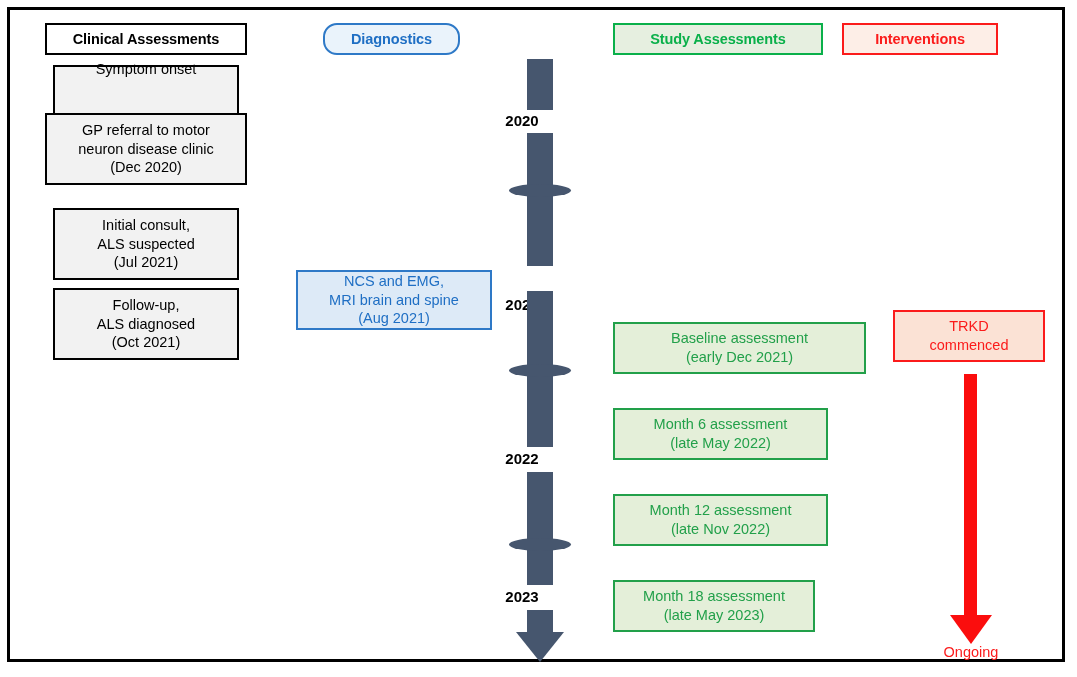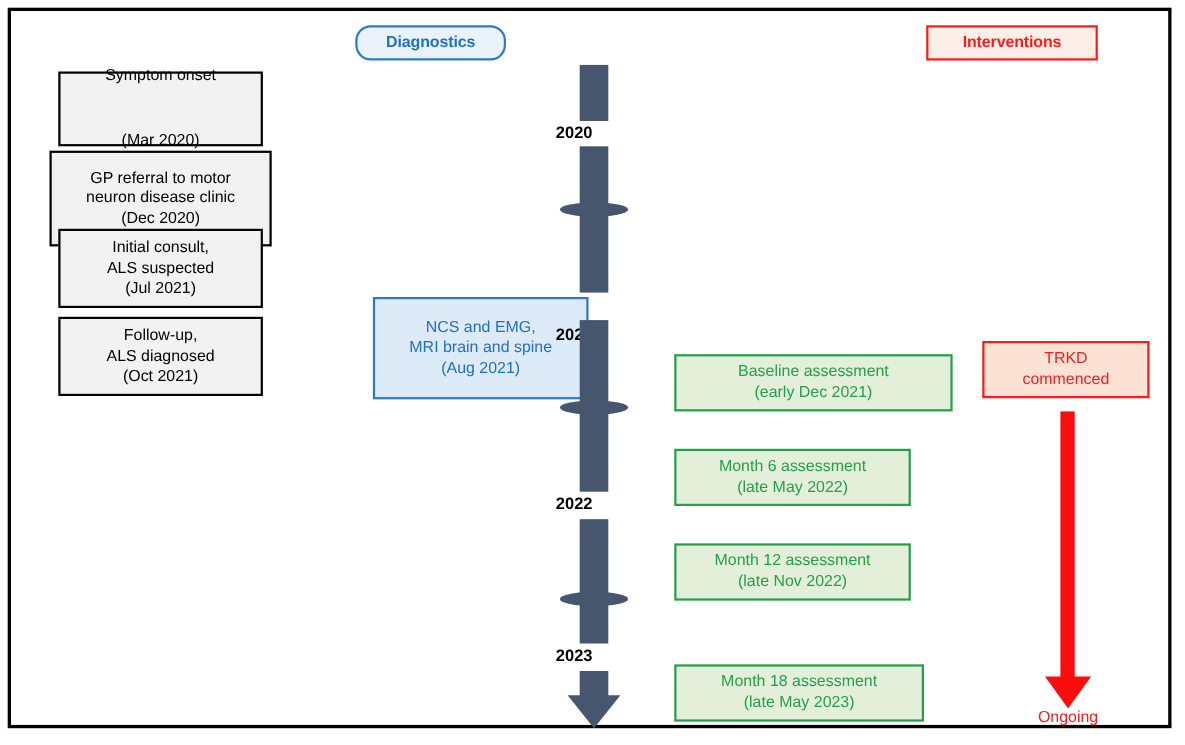--- a/index.html
+++ b/index.html
@@ -120,54 +120,60 @@
     text-align: center;
     width: 140px;
   }
 </style>
 </head>
 <body>
 
 <div id="canvas">
   <div id="frame"></div>
 
+  <div class="hdr clin-hdr" style="left:45px; top:23px; width:202px; height:32px;">
+    <span>Clinical Assessments</span>
+  </div>
 
   <div class="hdr diag-hdr" style="left:323px; top:23px; width:137px; height:32px;border-radius:14px;">
     <span>Diagnostics</span>
   </div>
 
+  <div class="hdr study-hdr" style="left:613px; top:23px; width:210px; height:32px;">
+    <span>Study Assessments</span>
+  </div>
 
   <div class="hdr int-hdr" style="left:842px; top:23px; width:156px; height:32px;">
     <span>Interventions</span>
   </div>
 
   <div class="node clin-node" style="left:53px; top:65px; width:186px; height:68px;gap:40px;">
     <span class="ln">Symptom onset</span>
     <span class="ln">(Mar 2020)</span>
   </div>
 
-  <div class="node clin-node" style="left:45px; top:137px; width:202px; height:87px;">
+  <div class="node clin-node" style="left:45px; top:113px; width:202px; height:72px;">
     <span class="ln">GP referral to motor</span>
     <span class="ln">neuron disease clinic</span>
     <span class="ln">(Dec 2020)</span>
   </div>
 
   <div class="node clin-node" style="left:53px; top:208px; width:186px; height:72px;">
     <span class="ln">Initial consult,</span>
     <span class="ln">ALS suspected</span>
     <span class="ln">(Jul 2021)</span>
   </div>
 
   <div class="node clin-node" style="left:53px; top:288px; width:186px; height:72px;justify-content:center;">
     <span class="ln">Follow-up,</span>
     <span class="ln">ALS diagnosed</span>
     <span class="ln">(Oct 2021)</span>
   </div>
 
-  <div class="node diag-node" style="left:296px; top:270px; width:196px; height:93px;margin-left:43px;">
+  <div class="node diag-node" style="left:296px; top:270px; width:196px; height:60px;">
     <span class="ln">NCS and EMG,</span>
     <span class="ln">MRI brain and spine</span>
     <span class="ln">(Aug 2021)</span>
   </div>
 
   <div class="tl-seg" style="left:527px; top:59px;  height:51px;"></div>
   <div class="tl-year" style="left:487px; top:112px;">2020</div>
 
   <div class="tl-seg" style="left:527px; top:133px; height:133px;"></div>
   <div class="tl-tick" style="left:509px; top:184px;"></div>
@@ -192,21 +198,21 @@
   <div class="node study-node" style="left:613px; top:408px; width:215px; height:52px;">
     <span class="ln">Month 6 assessment</span>
     <span class="ln">(late May 2022)</span>
   </div>
 
   <div class="node study-node" style="left:613px; top:494px; width:215px; height:52px;">
     <span class="ln">Month 12 assessment</span>
     <span class="ln">(late Nov 2022)</span>
   </div>
 
-  <div class="node study-node" style="left:613px; top:580px; width:227px; height:52px;margin-top:24px;">
+  <div class="node study-node" style="left:613px; top:580px; width:202px; height:52px;">
     <span class="ln">Month 18 assessment</span>
     <span class="ln">(late May 2023)</span>
   </div>
 
   <div class="node int-node" style="left:893px; top:310px; width:152px; height:52px;">
     <span class="ln">TRKD</span>
     <span class="ln">commenced</span>
   </div>
 
   <div class="int-shaft" style="left:964px; top:374px; height:247px;"></div>

